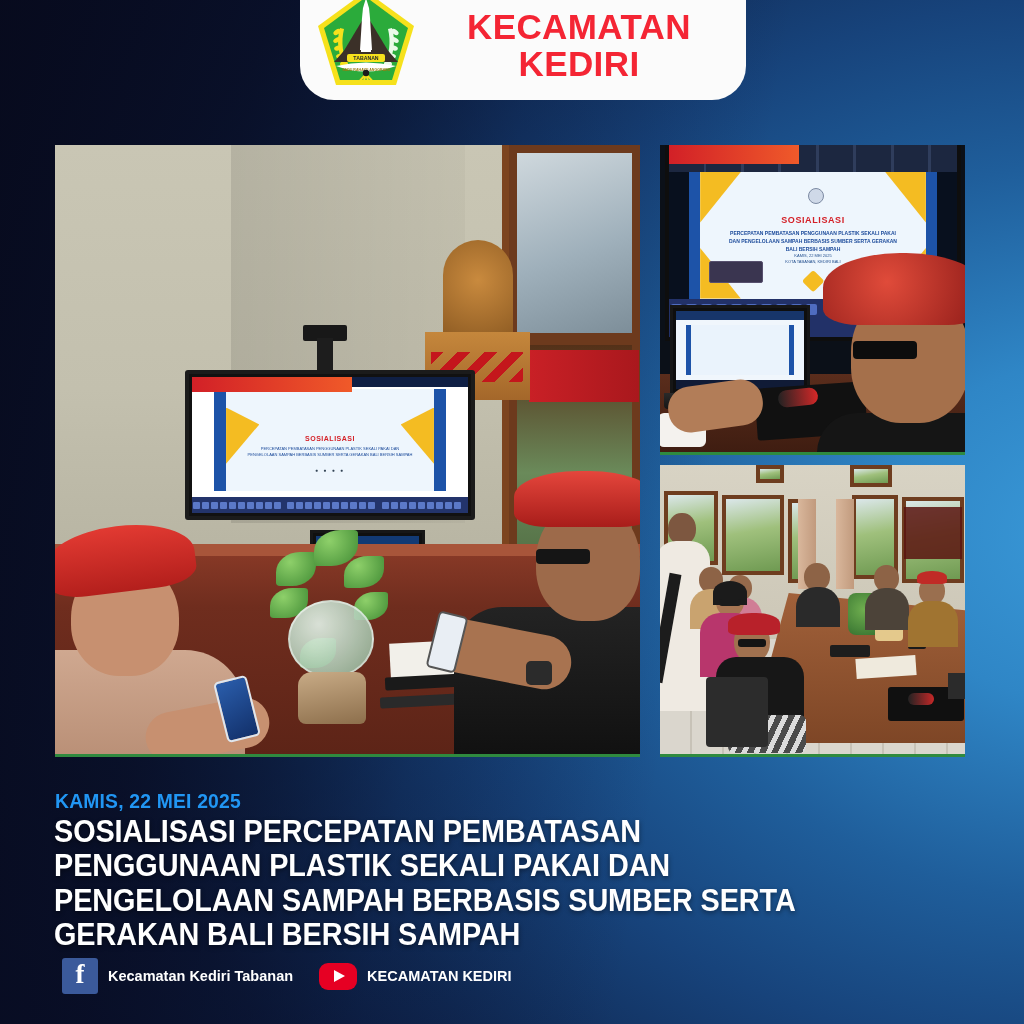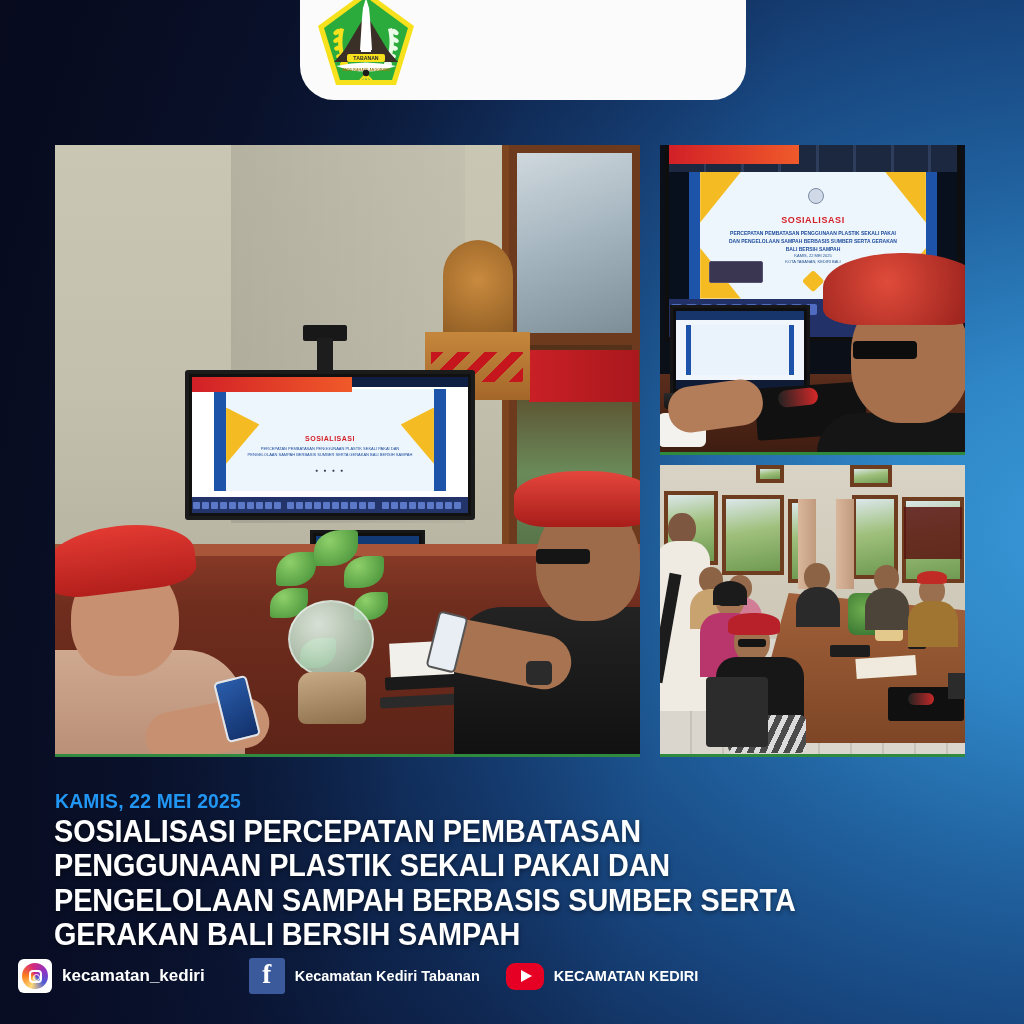--- a/index.html
+++ b/index.html
@@ -332,20 +332,22 @@
         <g stroke="#f6e11c" stroke-width="2" fill="none">
           <path d="M52,86 L44,95"></path>
             <path d="M52,86 L49,96"></path>
           <path d="M52,86 L55,96"></path>
             <path d="M52,86 L60,95"></path>
         </g>
         <circle cx="52" cy="85" r="3.2" fill="#1c1c1c"></circle>
       </svg>
     </div>
 
+    <div class="header-title">KECAMATAN
+KEDIRI</div>
   </div>
 
   <div class="photo" id="photo-main">
     <div class="inner">
       <div class="wall"></div>
       <div class="wall-shadow"></div>
 
       <div class="window-frame">
         <div class="window-glass"></div>
         <div class="window-glass2"></div>
@@ -569,28 +571,20 @@
 
   <div class="date-text">KAMIS, 22 MEI 2025</div>
 
   <div class="main-title">SOSIALISASI PERCEPATAN PEMBATASAN
 PENGGUNAAN PLASTIK SEKALI PAKAI DAN
 PENGELOLAAN SAMPAH BERBASIS SUMBER SERTA
 GERAKAN BALI BERSIH SAMPAH</div>
 
   <div class="social">
 
-    <div class="s-item">
-      <div class="ig-icon">
-        <div class="ig-inner">
-            <div class="ig-gl"></div>
-          </div>
-      </div>
-      <span class="s-label">kecamatan_kediri</span>
-    </div>
 
     <div class="gap1"></div>
 
     <div class="s-item">
       <div class="fb-icon">f</div>
       <span class="s-label sm">Kecamatan Kediri Tabanan</span>
     </div>
 
     <div class="gap2"></div>
 

